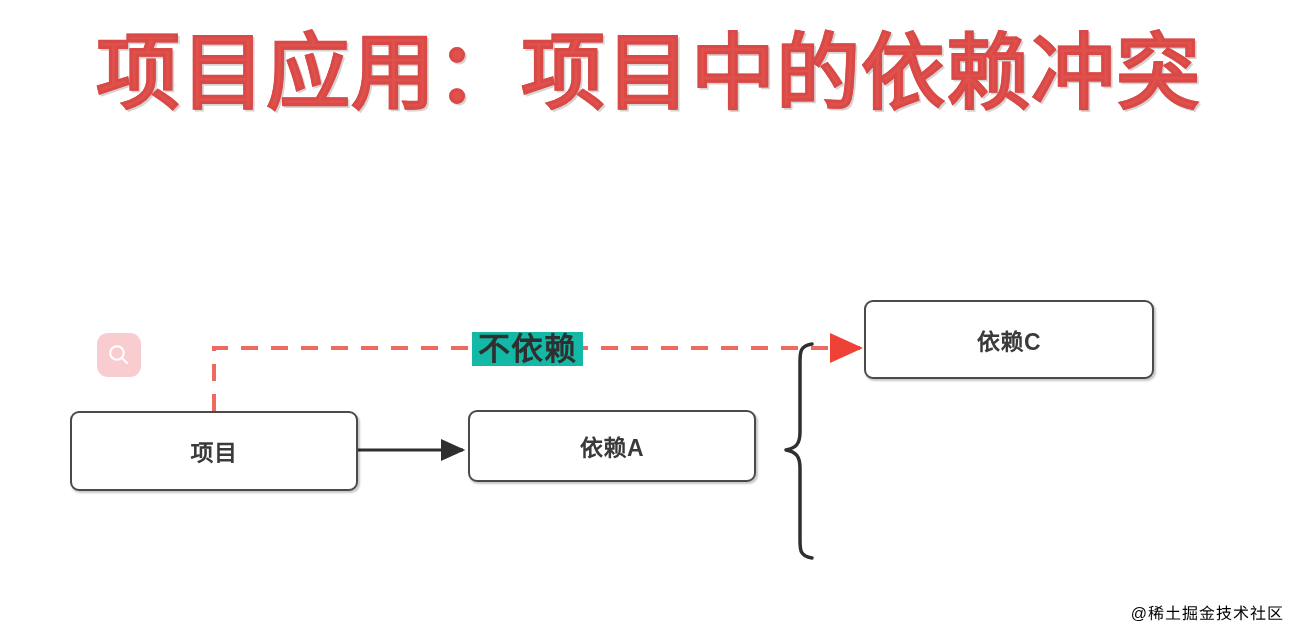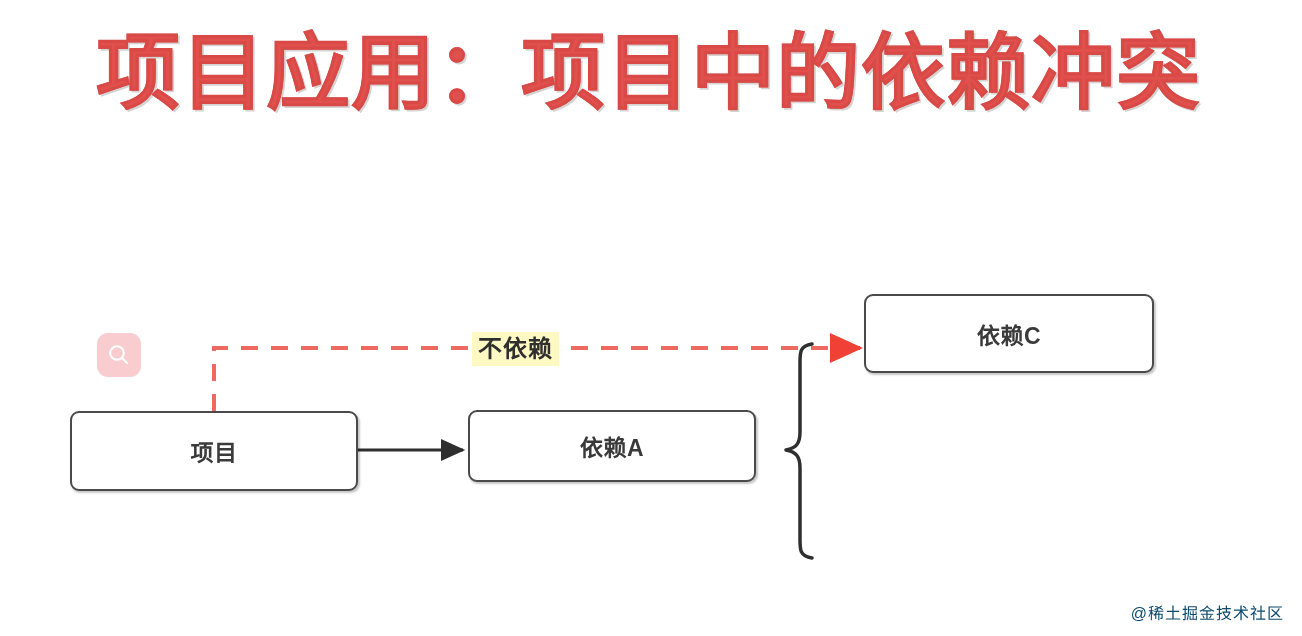--- a/index.html
+++ b/index.html
@@ -71,31 +71,31 @@
   .node-label {
     font-size: 23px;
     font-weight: 600;
     color: #3a3a3a;
     letter-spacing: 0.5px;
     user-select: none;
   }
 
   #node-project   { left: 70px;  top: 411px; width: 288px; height: 80px; text-align: right; }
   #node-dep-a     { left: 468px; top: 410px; width: 288px; height: 72px; }
-  #node-dep-c     { left: 864px; top: 294px; width: 290px; height: 79px; }
+  #node-dep-c     { left: 864px; top: 300px; width: 290px; height: 79px; }
   #node-dep-b     { left: 868px; top: 490px; width: 291px; height: 80px; }
 
   
   #edge-label-no-dep {
     position: absolute;
     left: 472px;
     top: 332px;
     padding: 0 6px;
-    background: #fef9c3;
-    font-size: 24px;
+    background: #14b8a6;
+    font-size: 32px;
     font-weight: 700;
     color: #2f2f2f;
     letter-spacing: 1px;
     line-height: 34px;
     user-select: none;
   }
 
   
   #search-badge {
     position: absolute;
@@ -110,21 +110,21 @@
     justify-content: center;
   }
   #search-badge svg { display: block; }
 
   
   #watermark {
     position: absolute;
     right: 18px;
     bottom: 12px;
     font-size: 16px;
-    color: #0c4a6e;
+    color: #000000;
     letter-spacing: 1px;
     user-select: none;
   }
 </style>
 </head>
 <body>
 
 <div id="slide">
 
   <div id="title">项目应用：项目中的依赖冲突</div>

